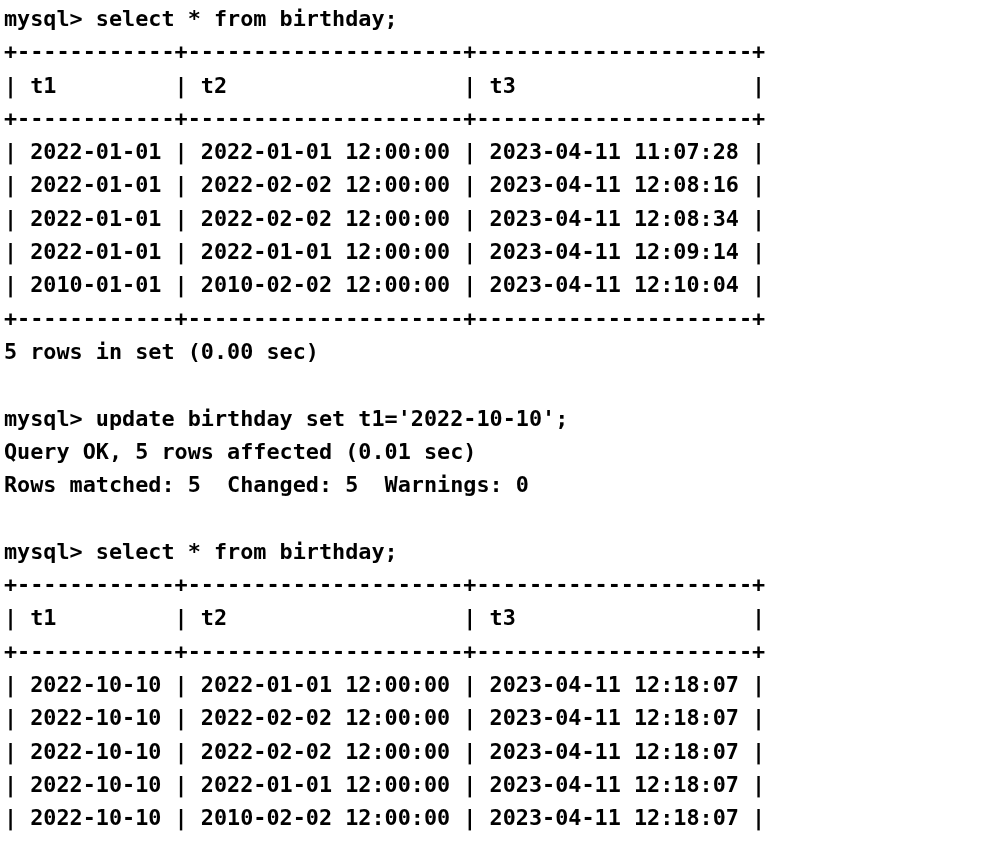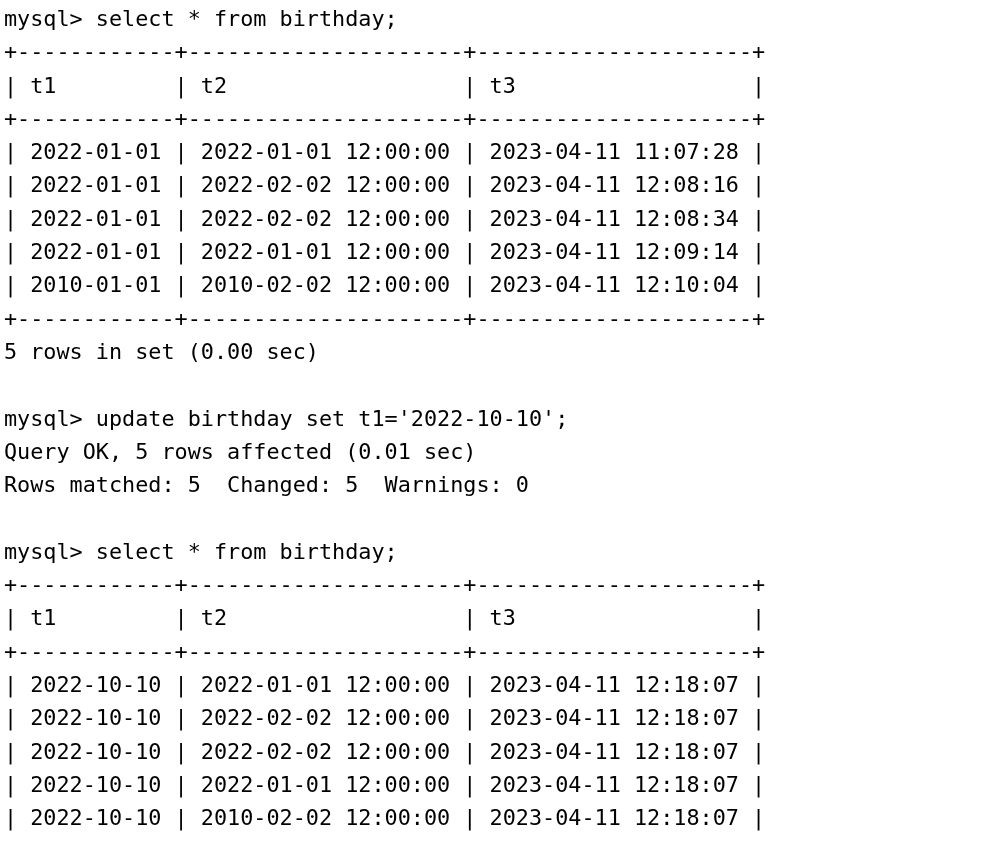--- a/index.html
+++ b/index.html
@@ -21,20 +21,21 @@
     background: #ffffff;
     white-space: pre;
     letter-spacing: 0px;
     padding: 2px 0 0 4px;
     -webkit-font-smoothing: none;
   }
   .line {
     white-space: pre;
     height: 33.3px;
     display: block;
+    font-weight: bold;
   }
   .blank-line {
     white-space: pre;
     height: 33.3px;
     display: block;
   }
 </style>
 </head>
 <body>
 

